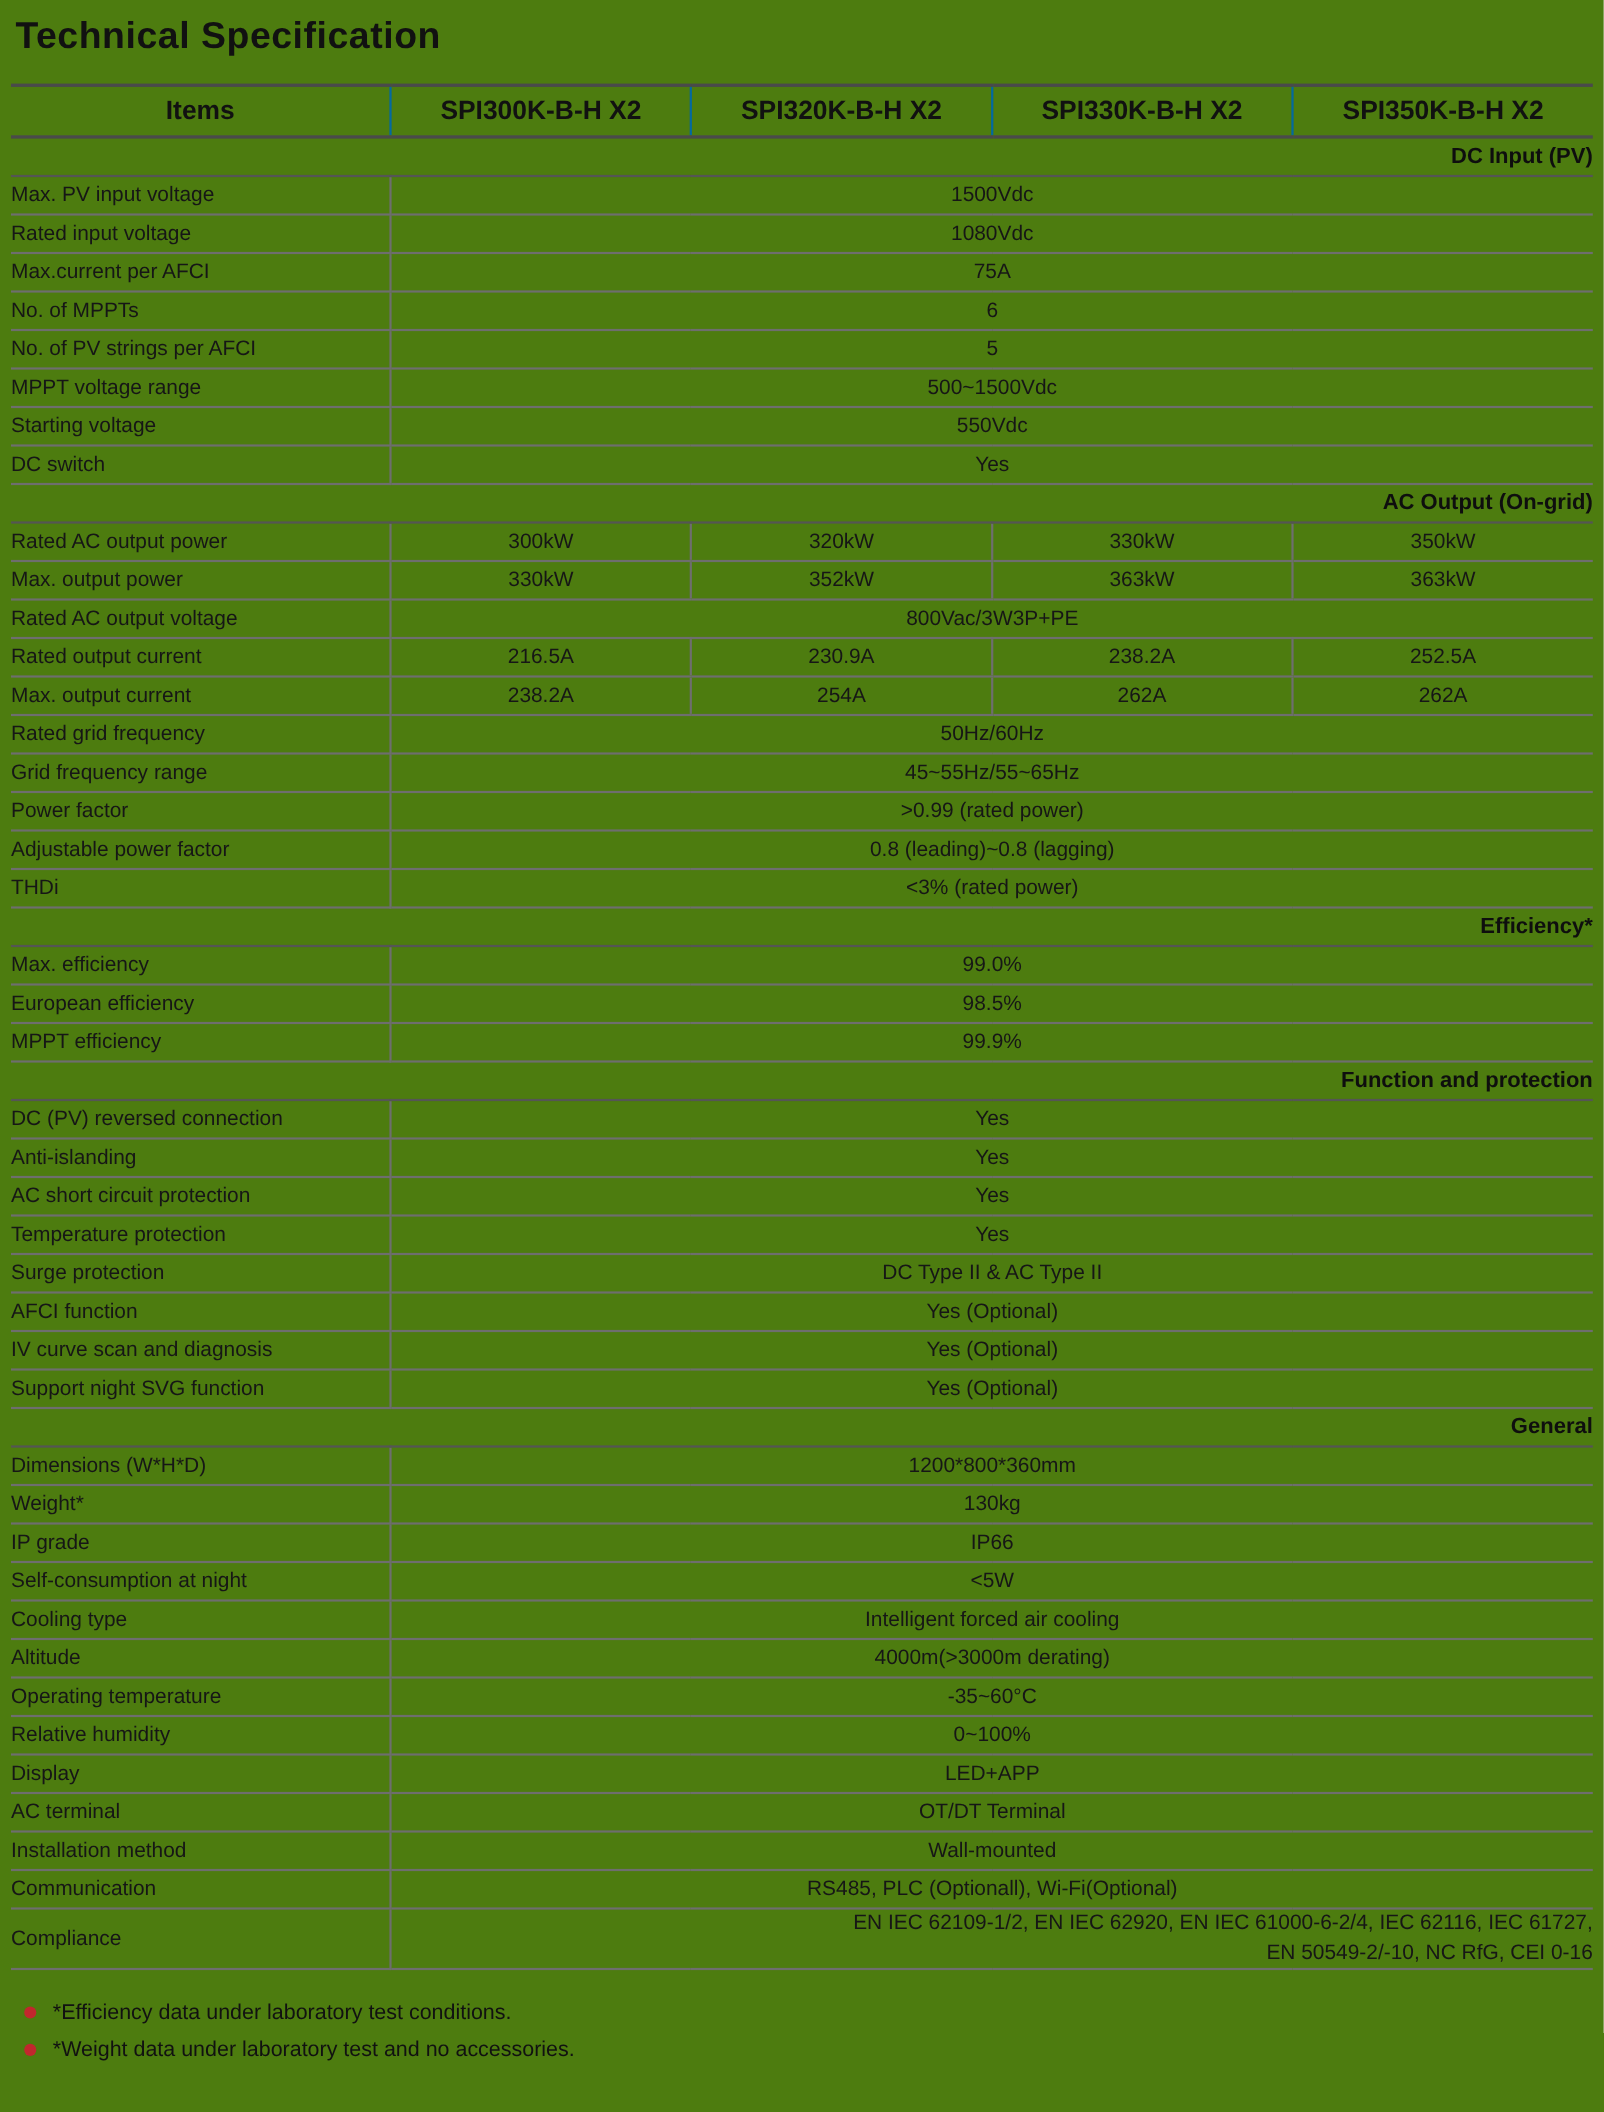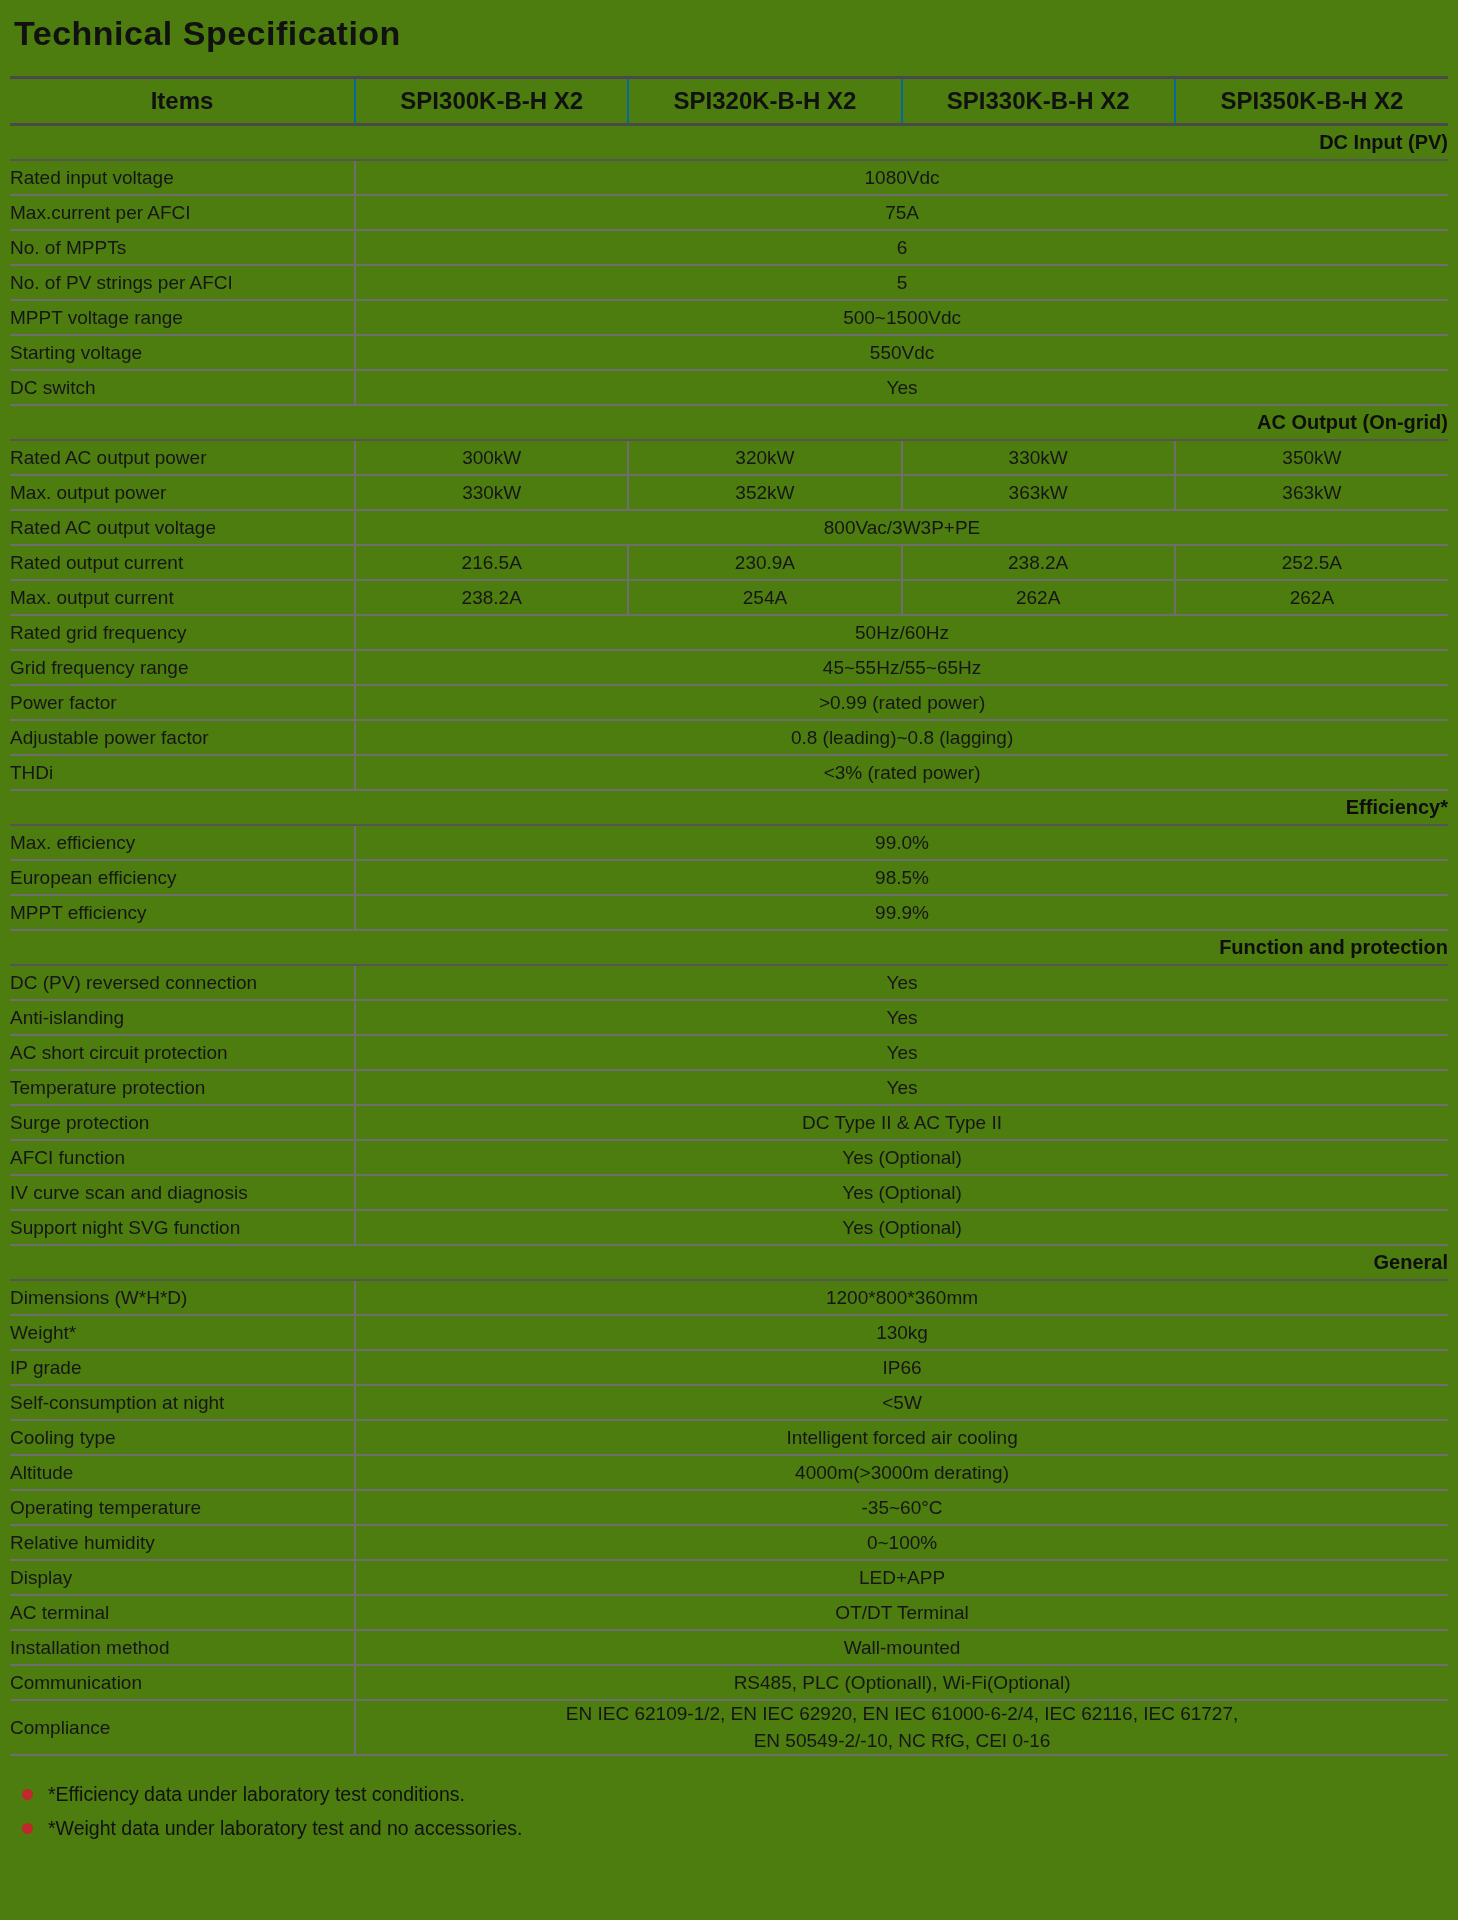--- a/index.html
+++ b/index.html
@@ -56,20 +56,21 @@
     font-weight:bold;
     text-align:right;
     padding-left:13px;
     color:#0e0e0e;
     border-bottom:2px solid #555555;
   }
   td.tall {
     height:66px;
     white-space:pre-line;
     line-height:1.4;
+    text-align:right;
   }
   .notes { margin:27px 0 0 19px; }
   .note {
     display:flex;
     align-items:center;
     margin-bottom:11px;
     font-size:19.5px;
     color:#111;
   }
   .bullet {
@@ -100,20 +101,24 @@
         <th>SPI320K-B-H X2</th>
         <th>SPI330K-B-H X2</th>
         <th>SPI350K-B-H X2</th>
       </tr>
     </thead>
     <tbody id="spec-body">
         <tr class="section">
           <td colspan="5">DC Input (PV)</td>
         </tr>
         <tr>
+          <td class="label">Max. PV input voltage</td>
+          <td class="spanval" colspan="4">1500Vdc</td>
+        </tr>
+        <tr>
           <td class="label">Rated input voltage</td>
           <td class="spanval" colspan="4">1080Vdc</td>
         </tr>
         <tr>
           <td class="label">Max.current per AFCI</td>
           <td class="spanval" colspan="4">75A</td>
         </tr>
         <tr>
           <td class="label">No. of MPPTs</td>
           <td class="spanval" colspan="4">6</td>

